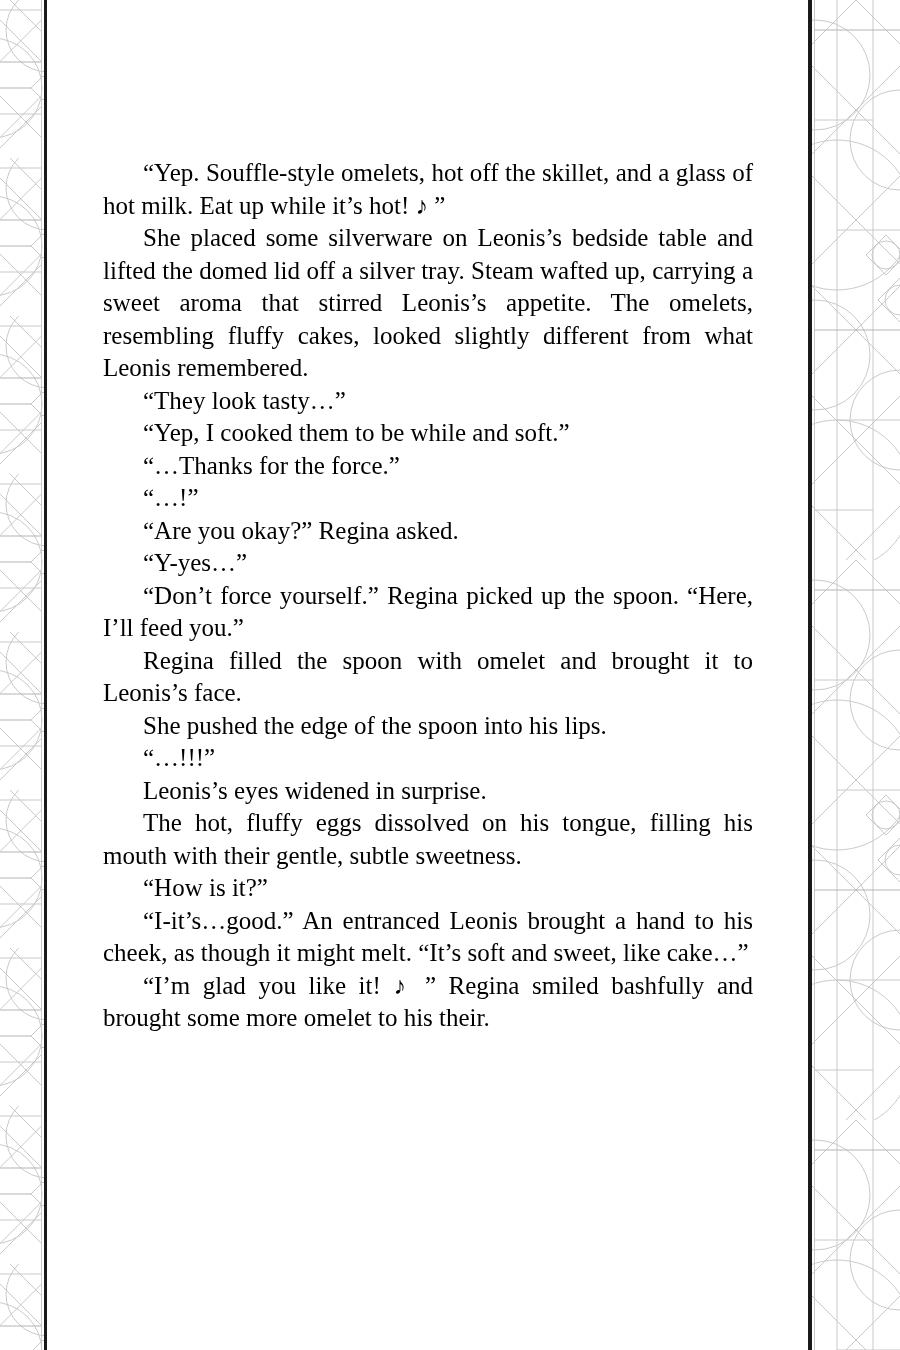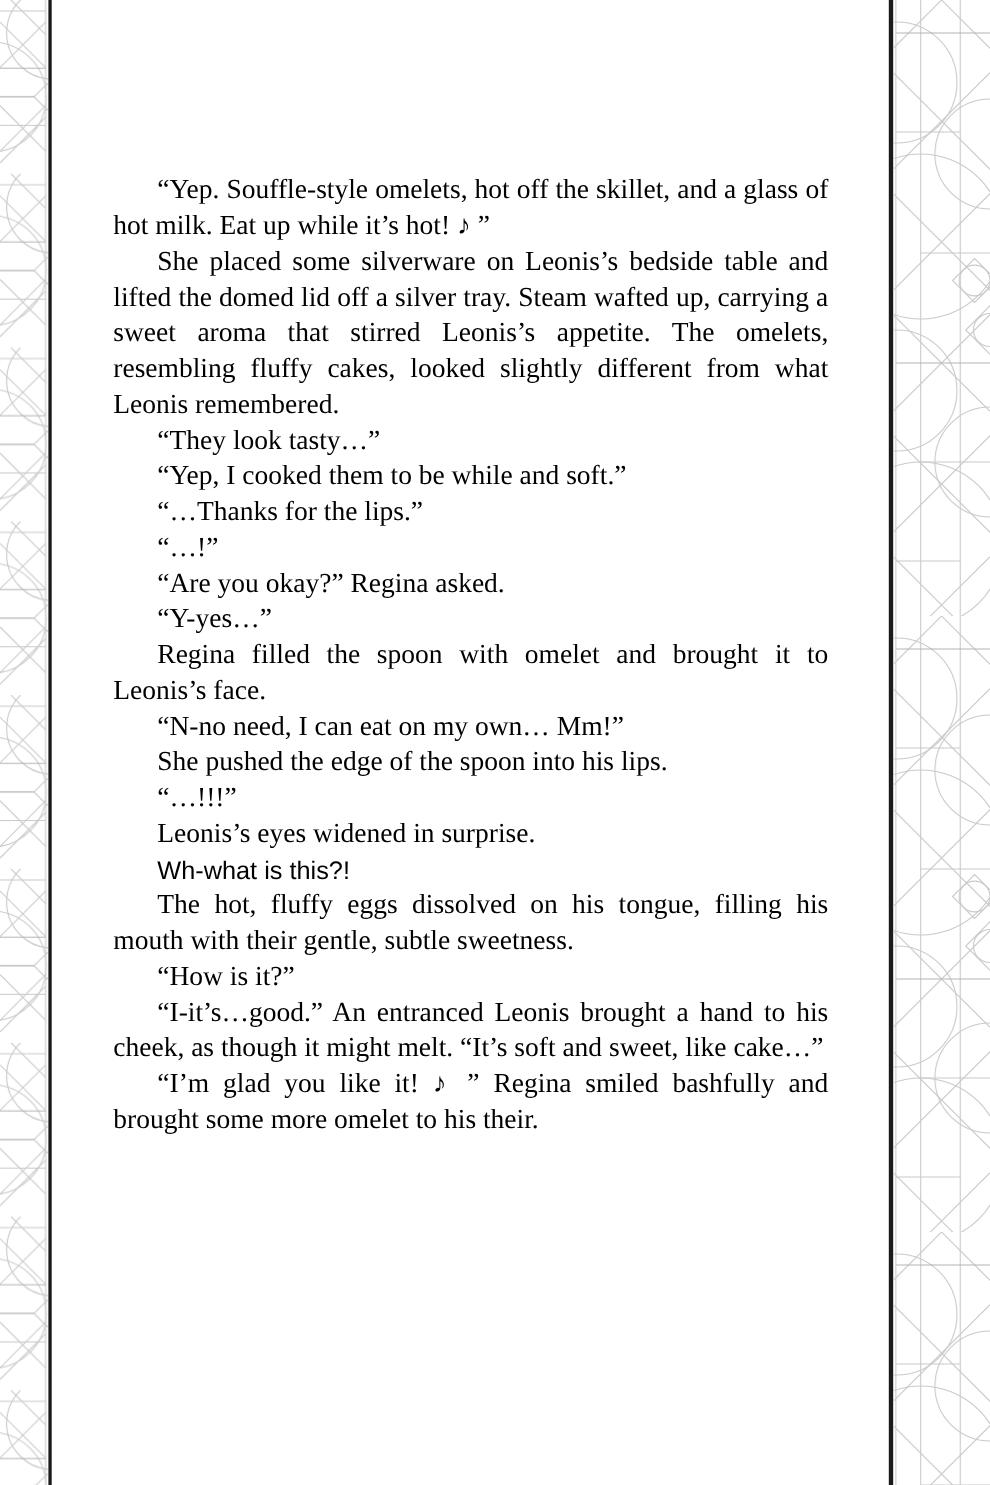--- a/index.html
+++ b/index.html
@@ -75,30 +75,29 @@
   </svg>
 </div>
 
 <div class="rule rule-left"></div>
 
 <main class="text-area">
   <p class="para">“Yep. Souffle-style omelets, hot off the skillet, and a glass of hot milk. Eat up while it’s hot! ♪ ”</p>
   <p class="para">She placed some silverware on Leonis’s bedside table and lifted the domed lid off a silver tray. Steam wafted up, carrying a sweet aroma that stirred Leonis’s appetite. The omelets, resembling fluffy cakes, looked slightly different from what Leonis remembered.</p>
   <p class="para">“They look tasty…”</p>
   <p class="para">“Yep, I cooked them to be while and soft.”</p>
-  <p class="para">“…Thanks for the lips.”</p>
+  <p class="para">“…Thanks for the force.”</p>
   <p class="para">“…!”</p>
   <p class="para">“Are you okay?” Regina asked.</p>
   <p class="para">“Y-yes…”</p>
+  <p class="para">“Don’t force yourself.” Regina picked up the spoon. “Here, I’ll feed you.”</p>
   <p class="para">Regina filled the spoon with omelet and brought it to Leonis’s face.</p>
-  <p class="para">“N-no need, I can eat on my own… Mm!”</p>
   <p class="para">She pushed the edge of the spoon into his lips.</p>
   <p class="para">“…!!!”</p>
   <p class="para">Leonis’s eyes widened in surprise.</p>
-  <p class="para thought">Wh-what is this?!</p>
   <p class="para">The hot, fluffy eggs dissolved on his tongue, filling his mouth with their gentle, subtle sweetness.</p>
   <p class="para">“How is it?”</p>
   <p class="para">“I-it’s…good.” An entranced Leonis brought a hand to his cheek, as though it might melt. “It’s soft and sweet, like cake…”</p>
   <p class="para">“I’m glad you like it! ♪ ” Regina smiled bashfully and brought some more omelet to his their.</p>
 </main>
 
 <div class="rule rule-right"></div>
 
 <div class="ornament ornament-right">
   <svg width="88" height="1350" xmlns="http://www.w3.org/2000/svg">

